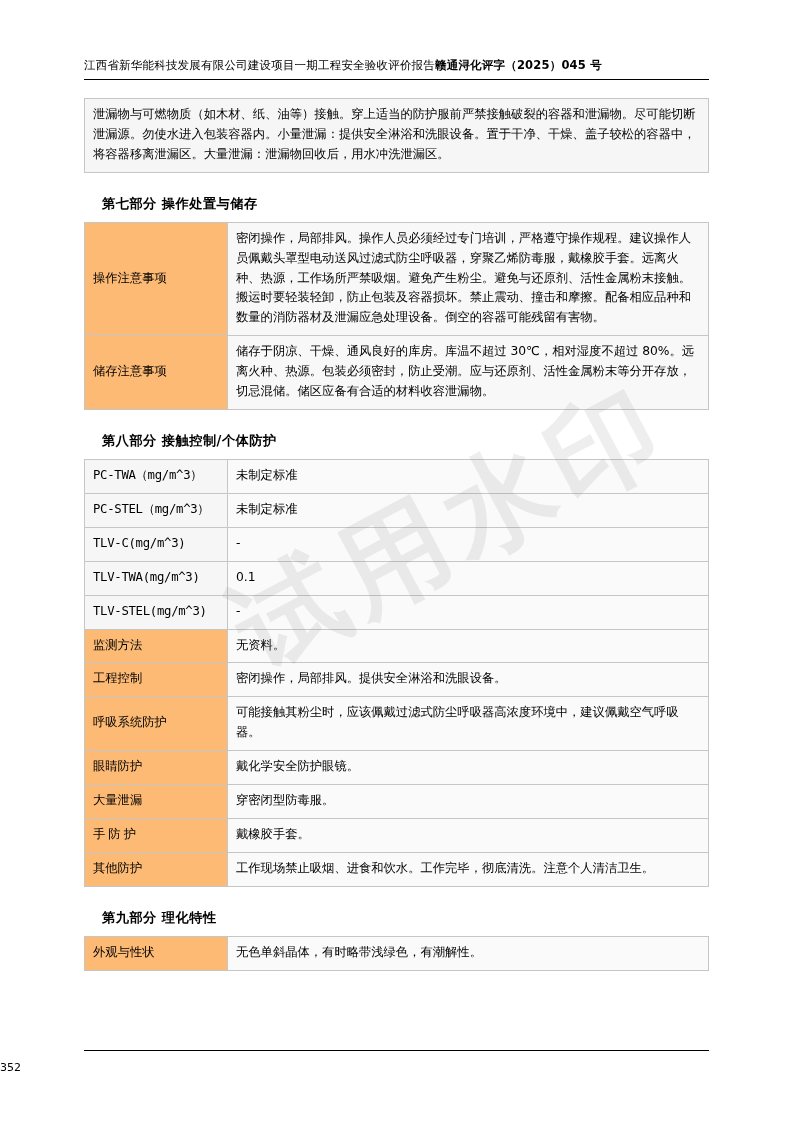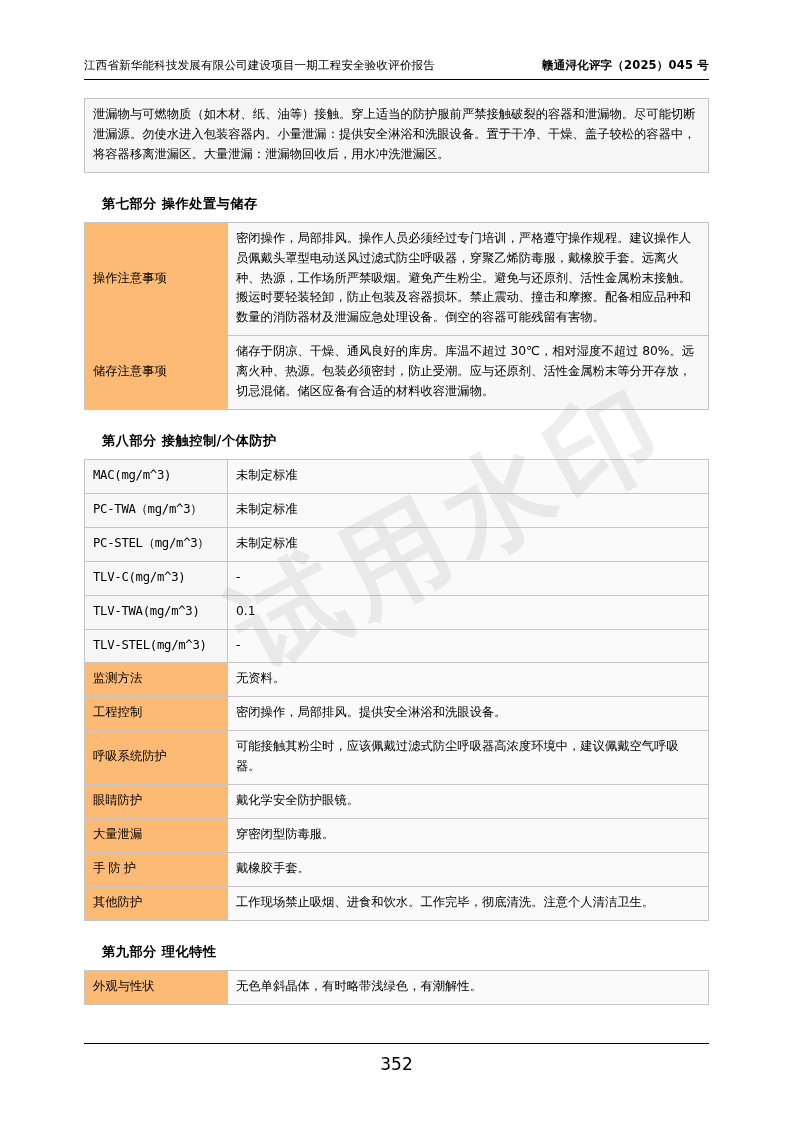--- a/index.html
+++ b/index.html
@@ -47,21 +47,20 @@
   }
   
   .header {
     position: relative;
     margin: 0 auto;
     padding-top: 58px;
     width: 625px;
   }
   .header-row {
     display: flex;
-    justify-content: space-between;
     align-items: baseline;
     font-size: 11.5px;
     letter-spacing: 0.2px;
   }
   .header-left {
     white-space: nowrap;
   }
   .header-right {
     white-space: nowrap;
     font-weight: bold;
@@ -128,22 +127,22 @@
     bottom: 48px;
     width: 793px;
     text-align: center;
   }
   .footer-rule {
     width: 625px;
     margin: 0 auto 10px auto;
     border-top: 1px solid #000;
   }
   .page-num {
-    font-size: 17px;
-    text-align: center;
+    font-size: 11px;
+    text-align: left;
   }
 </style>
 </head>
 <body>
 
 <div class="page">
 
   <div class="watermark">
     <span>试用水印</span>
   </div>
@@ -176,24 +175,20 @@
       <tr>
         <td class="label">储存注意事项</td>
         <td class="value">储存于阴凉、干燥、通风良好的库房。库温不超过 30℃，相对湿度不超过 80%。远离火种、热源。包装必须密封，防止受潮。应与还原剂、活性金属粉末等分开存放，切忌混储。储区应备有合适的材料收容泄漏物。</td>
       </tr>
     </tbody>
       </table>
 
     <div class="section-title">第八部分  接触控制/个体防护</div>
     <table class="doc">
       <tbody>
-          <tr>
-        <td class="label-plain">MAC(mg/m^3)</td>
-        <td class="value-white">未制定标准</td>
-      </tr>
       <tr>
         <td class="label-plain">PC-TWA（mg/m^3）</td>
         <td class="value-white">未制定标准</td>
       </tr>
       <tr>
         <td class="label-plain">PC-STEL（mg/m^3）</td>
         <td class="value-white">未制定标准</td>
       </tr>
       <tr>
         <td class="label-plain">TLV-C(mg/m^3)</td>

